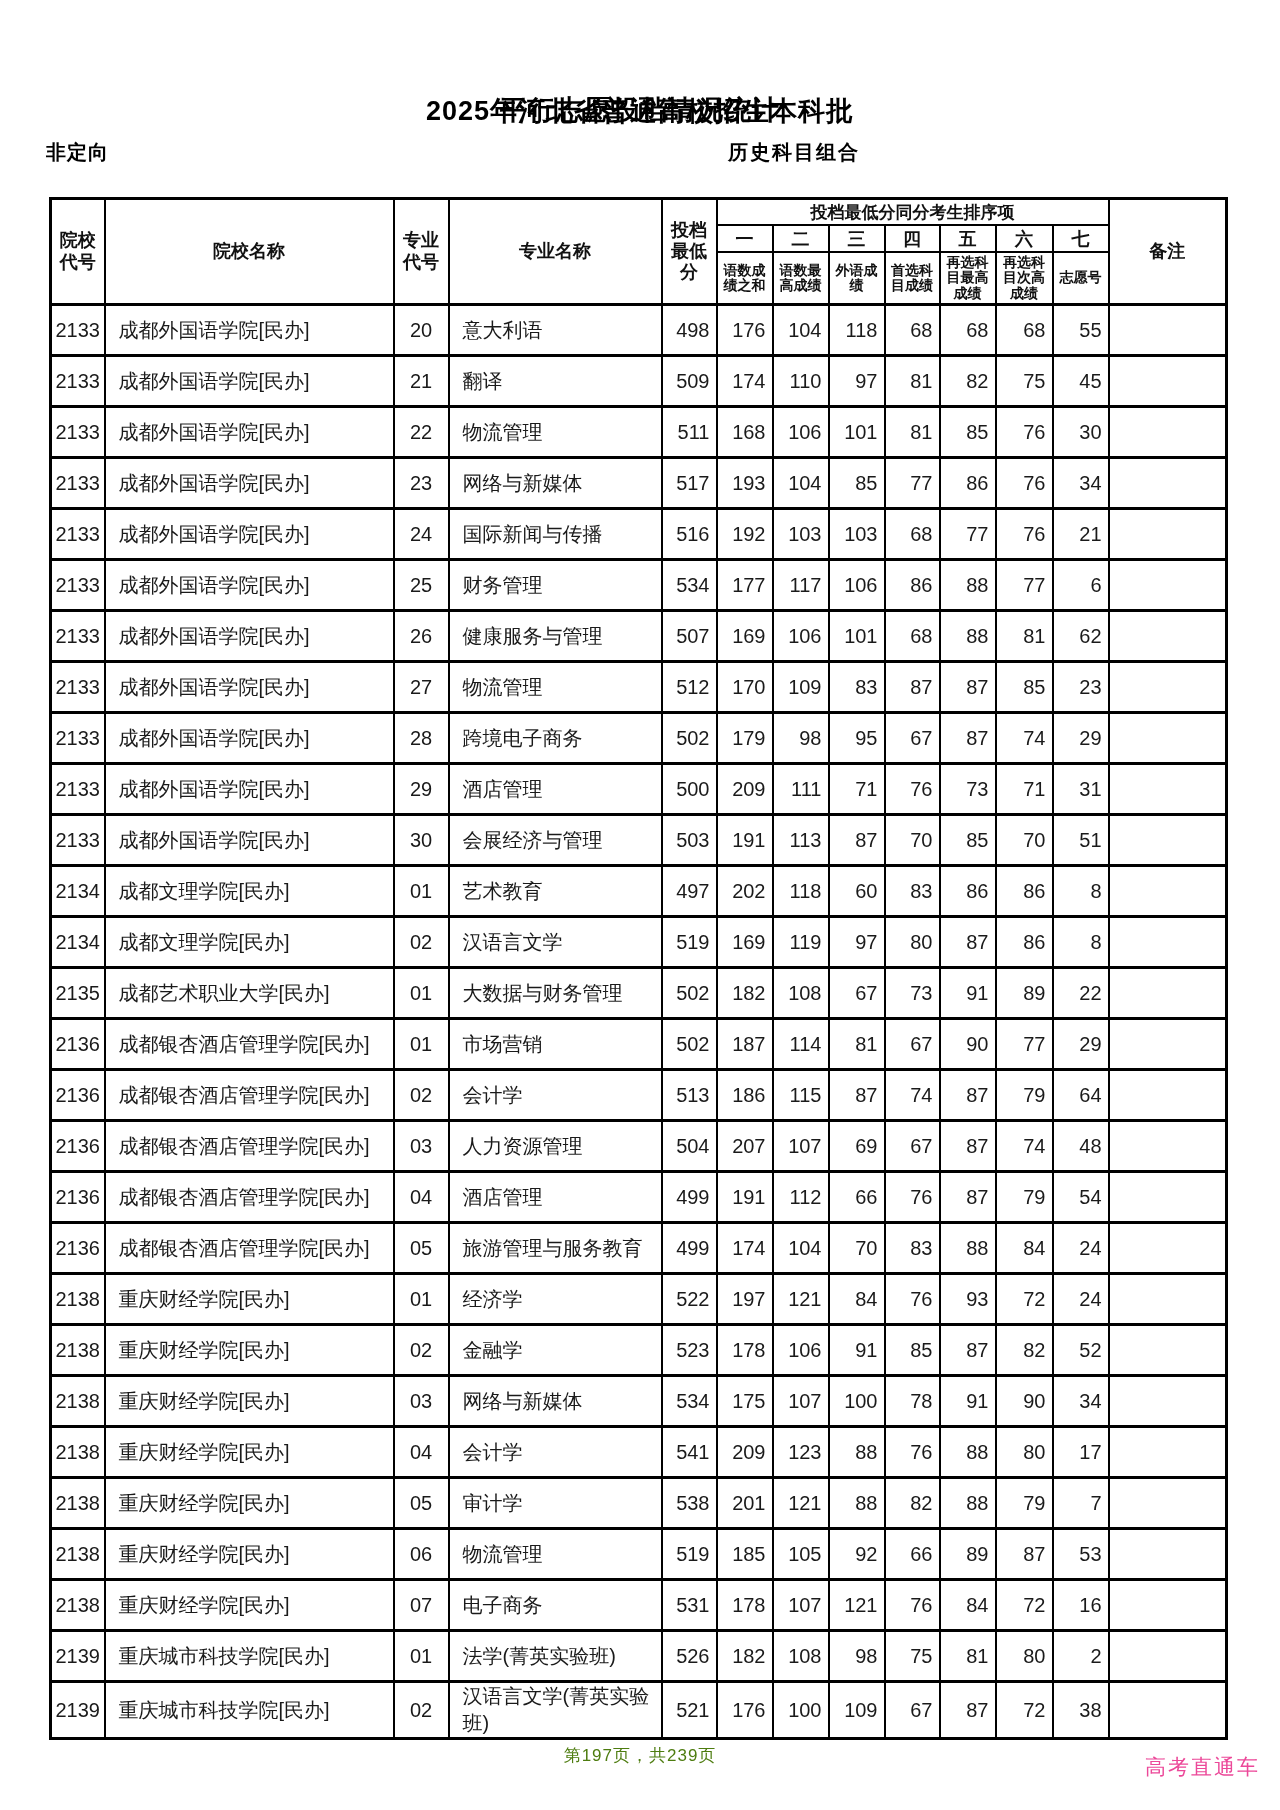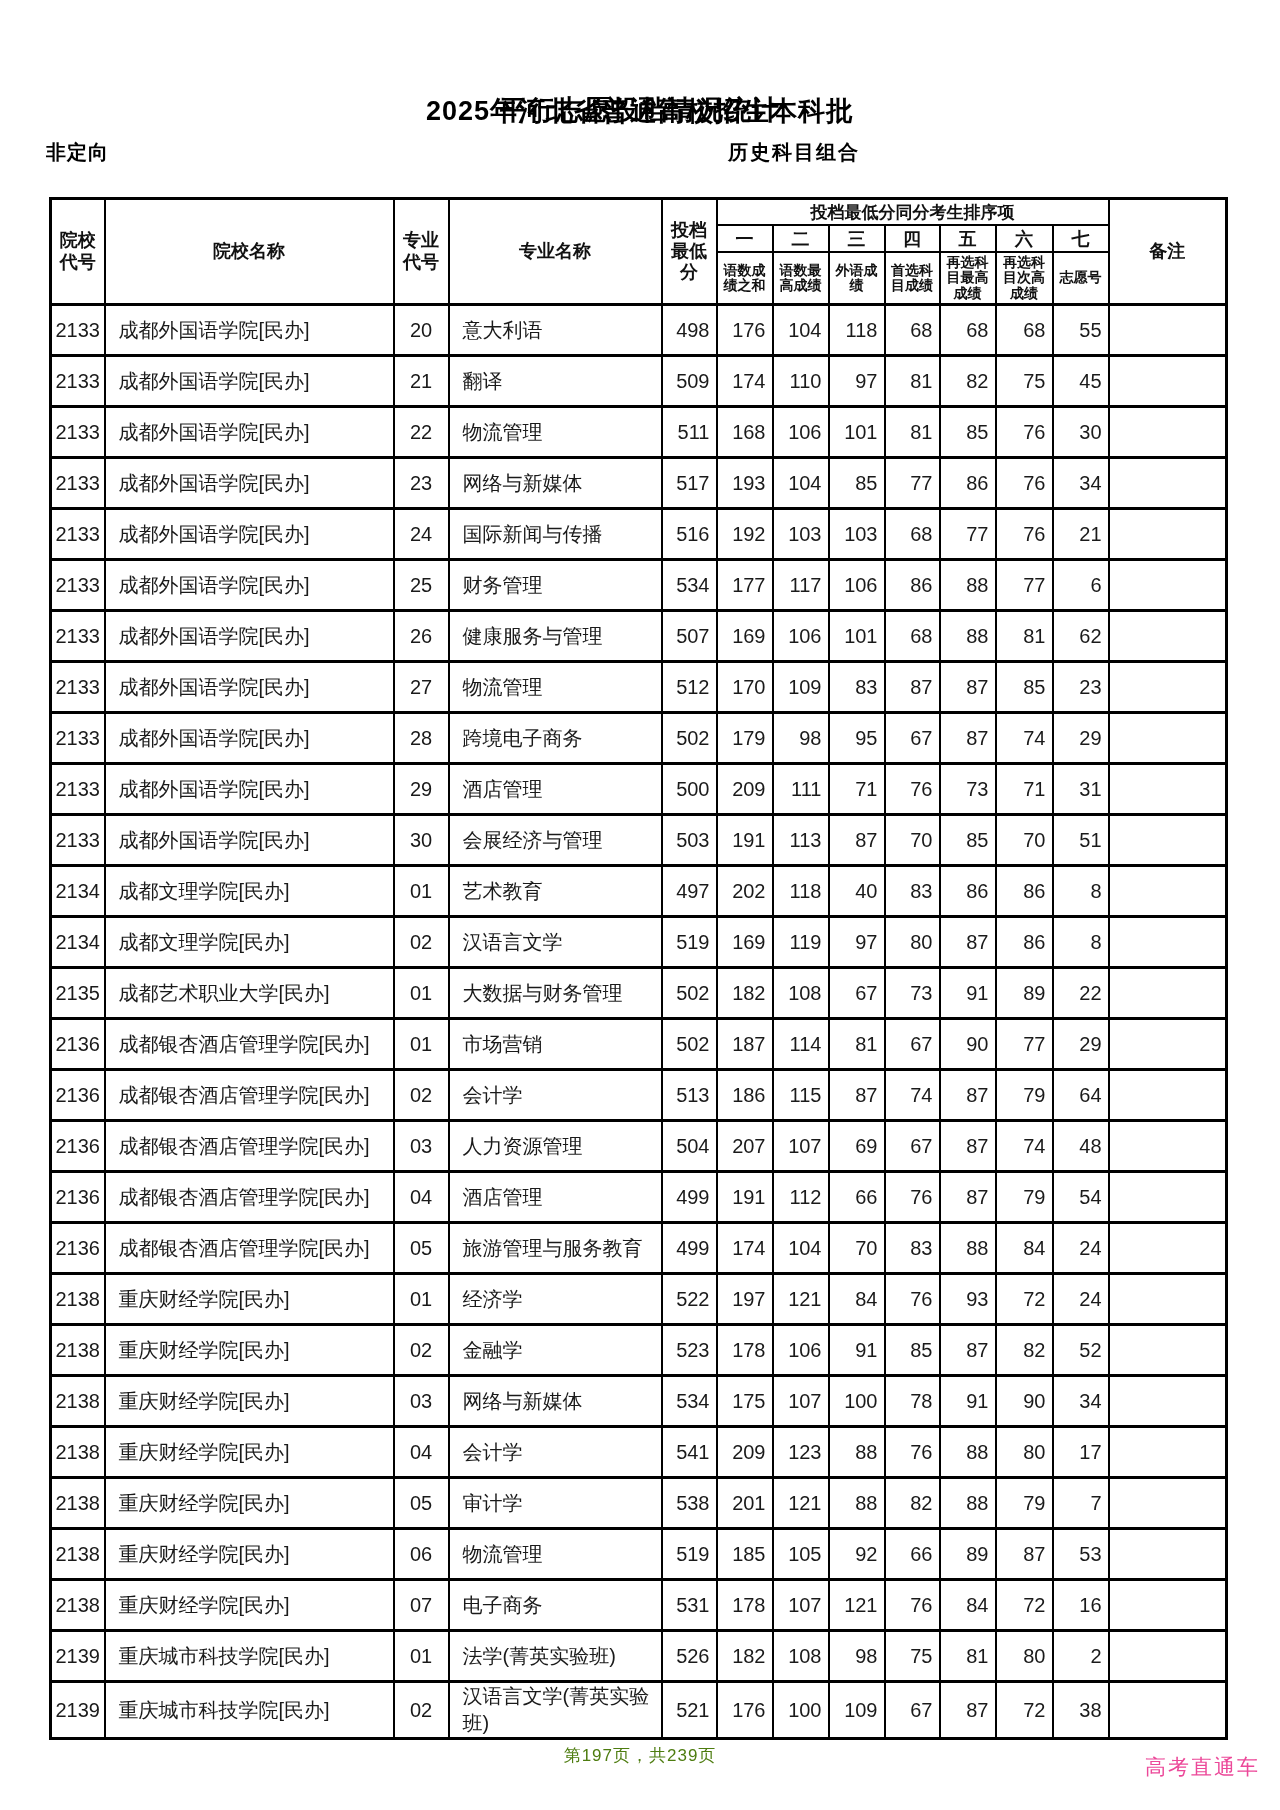--- a/index.html
+++ b/index.html
@@ -271,21 +271,21 @@
     <td class="c"></td>
   </tr>
         <tr>
     <td class="c">2134</td>
     <td class="l">成都文理学院[民办]</td>
     <td class="c">01</td>
     <td class="l">艺术教育</td>
     <td class="r">497</td>
     <td class="r">202</td>
     <td class="r">118</td>
-    <td class="r">40</td>
+    <td class="r">60</td>
     <td class="r">83</td>
     <td class="r">86</td>
     <td class="r">86</td>
     <td class="r">8</td>
     <td class="c"></td>
   </tr>
         <tr>
     <td class="c">2134</td>
     <td class="l">成都文理学院[民办]</td>
     <td class="c">02</td>

